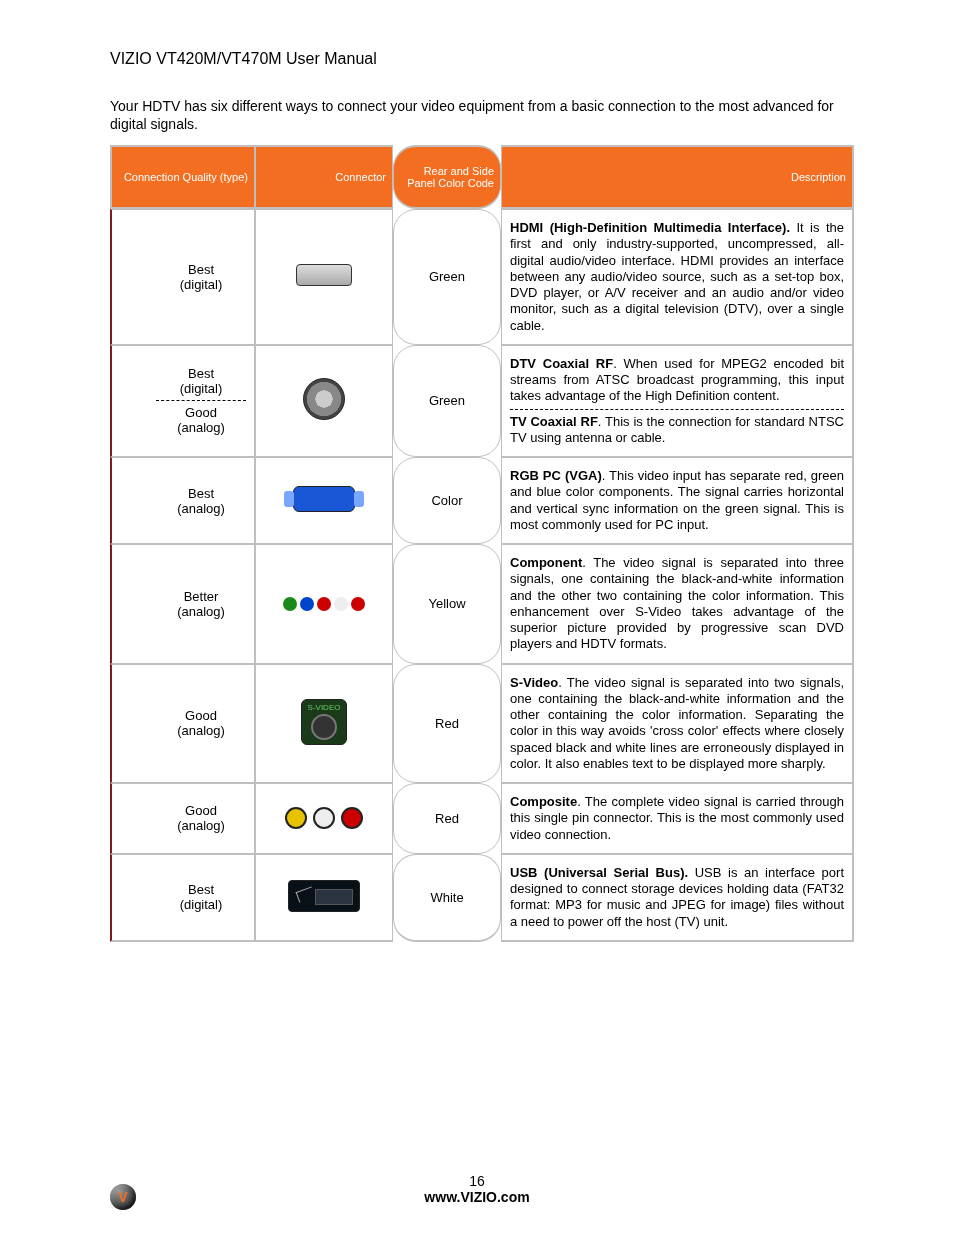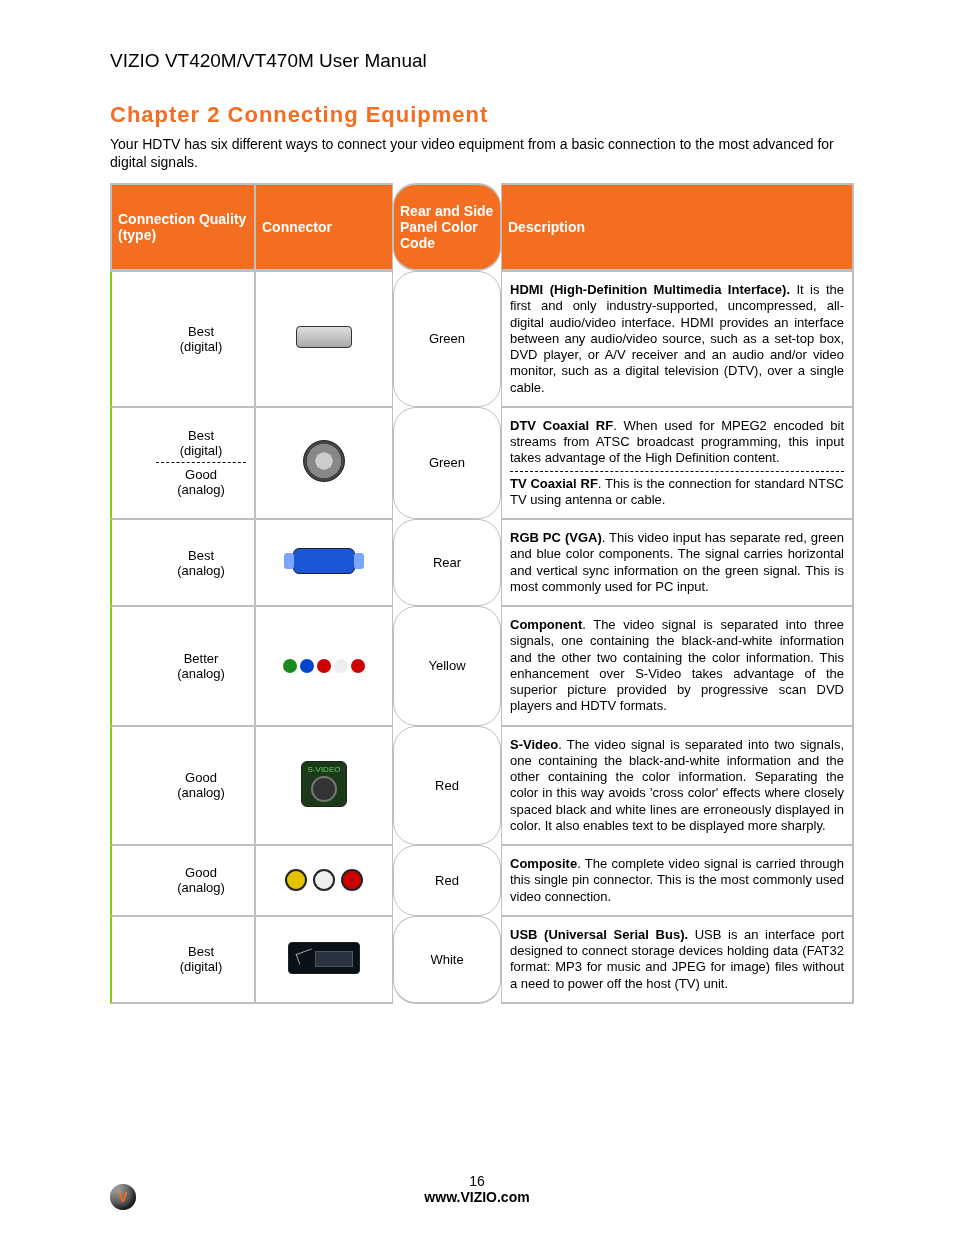--- a/index.html
+++ b/index.html
@@ -11,21 +11,21 @@
     color: #000;
   }
   .page {
     width: 954px;
     min-height: 1235px;
     box-sizing: border-box;
     padding: 50px 100px 30px 110px;
     position: relative;
   }
   .header-line {
-    font-size: 19px;
+    font-size: 16px;
     margin-bottom: 30px;
   }
   .chapter-title {
     font-family: "Arial Black", Arial, sans-serif;
     font-size: 22px;
     color: #f36e21;
     letter-spacing: 1px;
     font-weight: bold;
     margin: 0 0 2px 0;
   }
@@ -35,39 +35,39 @@
     line-height: 1.25;
   }
   table.conn {
     width: 100%;
     border-collapse: separate;
     border-spacing: 0;
   }
   table.conn th {
     background: #f36e21;
     color: #fff;
-    font-weight: bold;
-    font-size: 14px;
-    text-align: left;
+    font-weight: normal;
+    font-size: 11px;
+    text-align: right;
     padding: 18px 6px;
     border: 2px solid #bfbfbf;
     border-right-width: 1px;
     border-left-width: 1px;
   }
   table.conn th:first-child { border-left-width: 2px; }
   table.conn th:last-child  { border-right-width: 2px; }
   table.conn td {
     border: 1px solid #bfbfbf;
     border-left-width: 1px;
     border-right-width: 1px;
     padding: 10px 8px;
     font-size: 13px;
     vertical-align: middle;
   }
-  table.conn tr td:first-child { border-left: 2px solid #84cc16; padding-left: 44px; }
+  table.conn tr td:first-child { border-left: 2px solid #7f1d1d; padding-left: 44px; }
   table.conn tr td:last-child  { border-right: 2px solid #bfbfbf; }
   table.conn tr:last-child td { border-bottom: 2px solid #bfbfbf; margin-left: 33px; }
   .col-quality { width: 90px; text-align:center; }
   .col-connector { width: 120px; text-align:center; }
   .col-color { width: 90px; text-align:center;border-radius:23px; }
   .col-desc { text-align: justify; line-height: 1.25; }
   .dash-sep {
     border:none;
     border-top: 1px dashed #000;
     margin: 4px 0;
@@ -122,21 +122,20 @@
   .ic-usb { width:70px; height:30px; background:#081018; border-radius:4px; position:relative;}
   .ic-usb::after{content:"";position:absolute;right:6px;top:8px;width:36px;height:14px;background:#2a3440;border:1px solid #555;}
   .ic-usb::before{content:"";position:absolute;left:8px;top:8px;width:16px;height:10px;border-top:1px solid #aaa;border-left:1px solid #aaa;transform:rotate(-20deg);}
 </style>
 </head>
 <body>
 
 <div class="page">
   <div class="header-line">VIZIO VT420M/VT470M User Manual</div>
 
-  <h1 class="chapter-title">Chapter 2 Connecting Equipment</h1>
   <p class="intro-text">Your HDTV has six different ways to connect your video equipment from a basic connection to the most advanced for digital signals.</p>
 
   <table class="conn">
     <thead>
       <tr>
         <th class="col-quality">Connection Quality (type)</th>
         <th class="col-connector">Connector</th>
         <th class="col-color">Rear and Side Panel Color Code</th>
         <th>Description</th>
       </tr>
@@ -150,21 +149,21 @@
         </tr>
         <tr>
           <td class="col-quality">Best<br>(digital)<hr class="dash-sep">Good<br>(analog)</td>
           <td class="col-connector"><span class="ic ic-coax"></span></td>
           <td class="col-color">Green</td>
           <td class="col-desc desc"><b>DTV Coaxial RF</b>.  When used for MPEG2 encoded bit streams from ATSC broadcast programming, this input takes advantage of the High Definition content.<hr class="dash-sep"><b>TV Coaxial RF</b>. This is the connection for standard NTSC TV using antenna or cable.</td>
         </tr>
         <tr>
           <td class="col-quality">Best<br>(analog)</td>
           <td class="col-connector"><span class="ic ic-vga"></span></td>
-          <td class="col-color">Rear</td>
+          <td class="col-color">Color</td>
           <td class="col-desc desc"><b>RGB PC (VGA)</b>. This video input has separate red, green and blue color components.  The signal carries horizontal and vertical sync information on the green signal.  This is most commonly used for PC input.</td>
         </tr>
         <tr>
           <td class="col-quality">Better<br>(analog)</td>
           <td class="col-connector">
             <span class="ic ic-comp">
               <span class="c-g"></span>
               <span class="c-b"></span>
               <span class="c-r"></span>
               <span class="c-w"></span>

